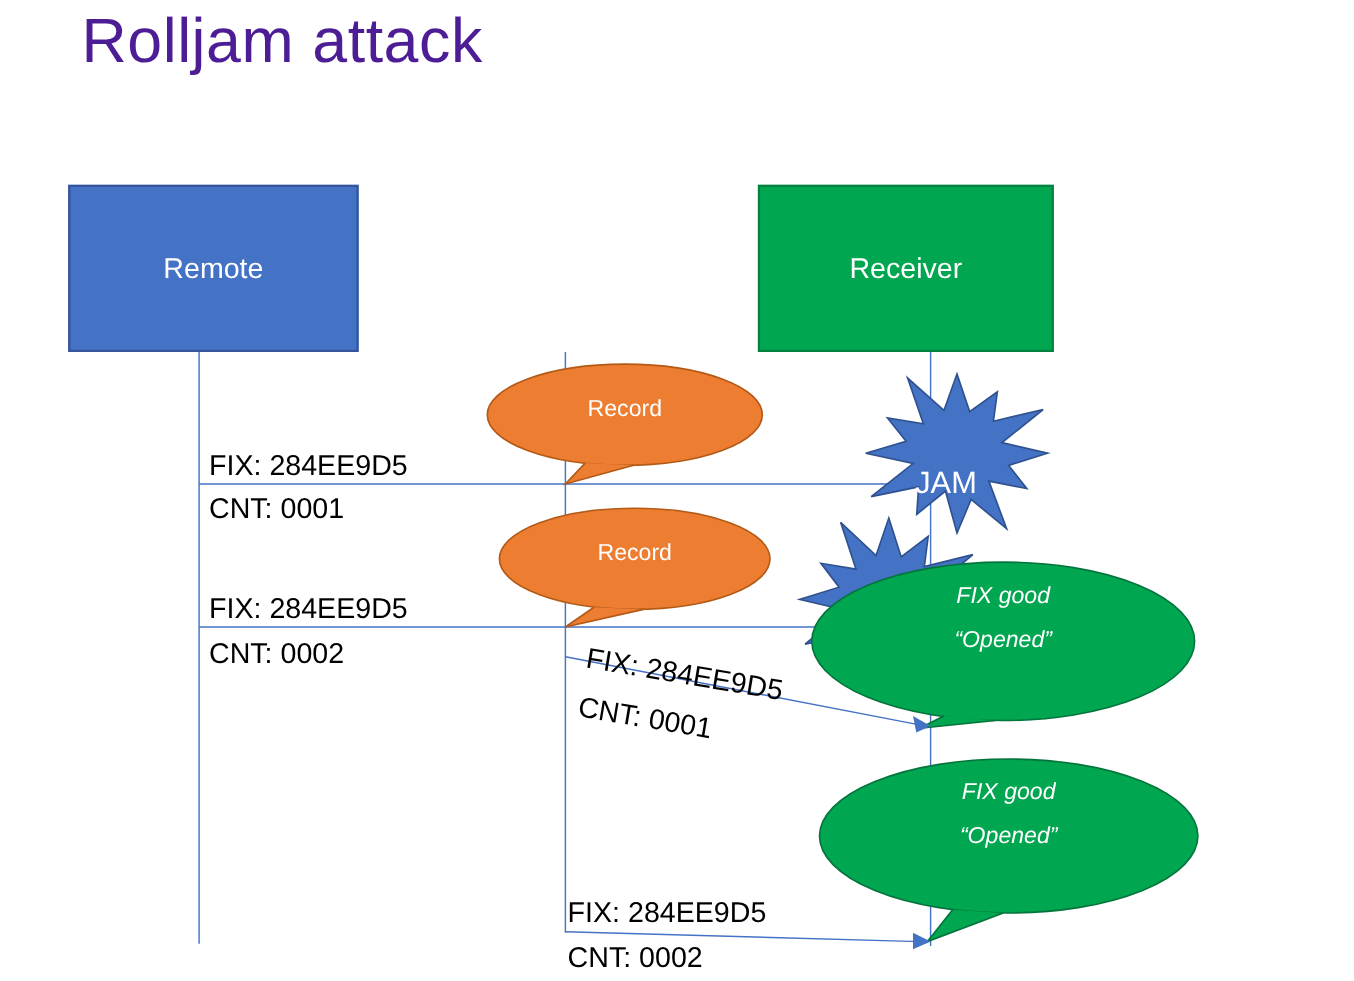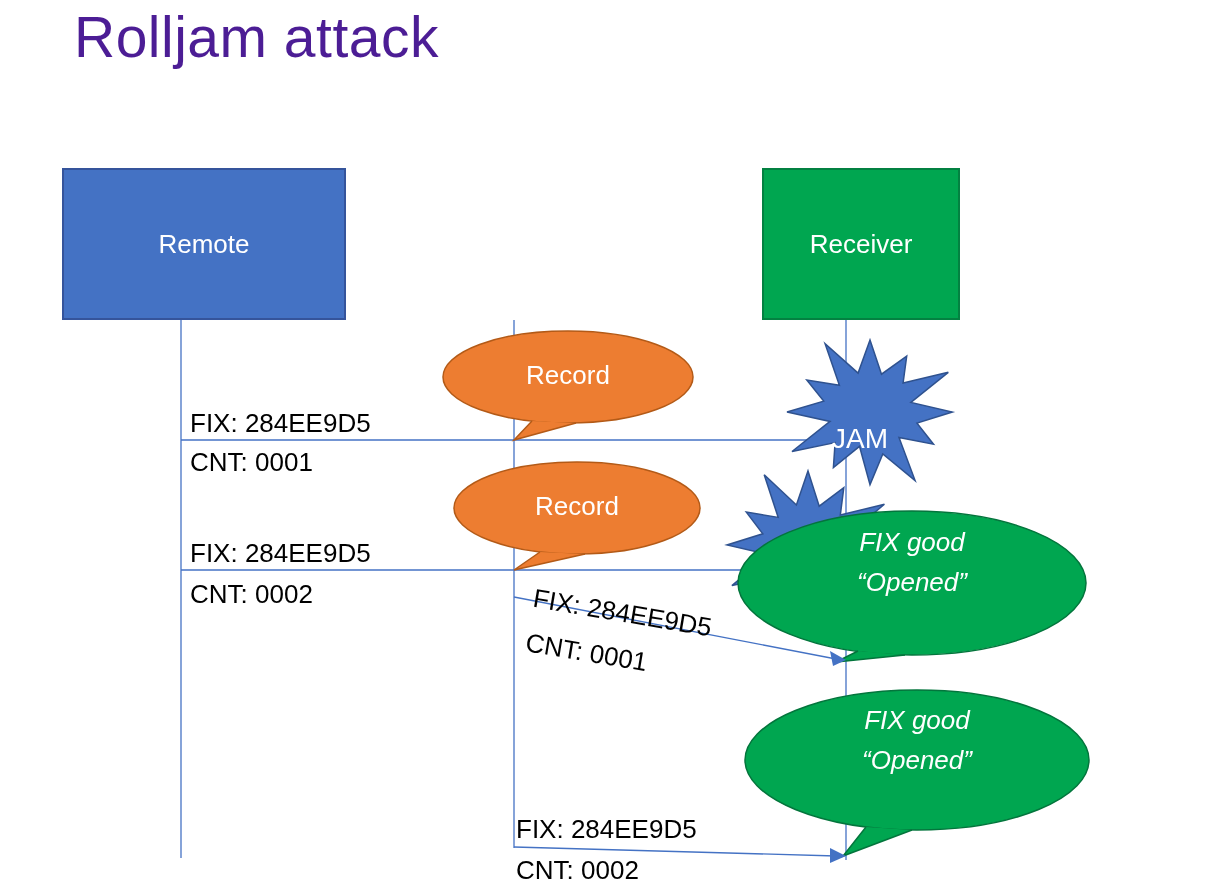--- a/index.html
+++ b/index.html
@@ -4,34 +4,34 @@
 <style>
   * { margin: 0; padding: 0; box-sizing: border-box; }
   body { font-family: "Liberation Sans", sans-serif; background: #fff; }
   .canvas { position: relative; width: 1231px; height: 892px; background: #ffffff; overflow: hidden; }
   svg.layer { position: absolute; left: 0; top: 0; }
 
   .page-title { position: absolute; left: 74px; top: 4px; font-size: 57px; color: #4c1d95; letter-spacing: 0.5px; }
 
   .actor { position: absolute; top: 168px; height: 152px; display: flex; align-items: center; justify-content: center;
            color: #fff; font-size: 26px; }
-  .actor.remote   { left: 62px;  width: 284px; background: #4472C4; border: 2px solid #35549B; }
+  .actor.remote   { left: 62px;  width: 264px; background: #4472C4; border: 2px solid #35549B; }
   .actor.flipper  { left: 395px; width: 238px; background: #ED7D31; border: 2px solid #BE6023; }
-  .actor.receiver { left: 762px; width: 198px; background: #00A650; border: 2px solid #038141; }
+  .actor.receiver { left: 689px; width: 269px; background: #00A650; border: 2px solid #038141; }
 
   .lifeline, .msgline { stroke: #4472C4; stroke-width: 1.3; fill: none; }
   .star   { fill: #4472C4; stroke: #2F528F; stroke-width: 1.5; }
   .orange-shape { fill: #ED7D31; stroke: #B35A17; stroke-width: 1.5; }
   .green-shape  { fill: #00A650; stroke: #03753C; stroke-width: 1.5; }
   .arrowhead { fill: #4472C4; stroke: none; }
 
   .label { position: absolute; font-size: 26px; color: #000; white-space: nowrap; line-height: 30px; }
   .slanted { transform: rotate(9.5deg); transform-origin: left top; line-height: 45px; }
 
-  .bubble-text { position: absolute; color: #fff; font-size: 26px; text-align: center; }
+  .bubble-text { position: absolute; color: #fff; font-size: 21px; text-align: center; }
   .jam-text { position: absolute; color: #fff; font-size: 28px; text-align: center; margin-top: 28px; }
   .result-lines { line-height: 40px; font-style: italic; }
 </style>
 </head>
 <body>
 
 <div class="canvas">
 
   <svg class="layer" width="1231" height="892">
 

